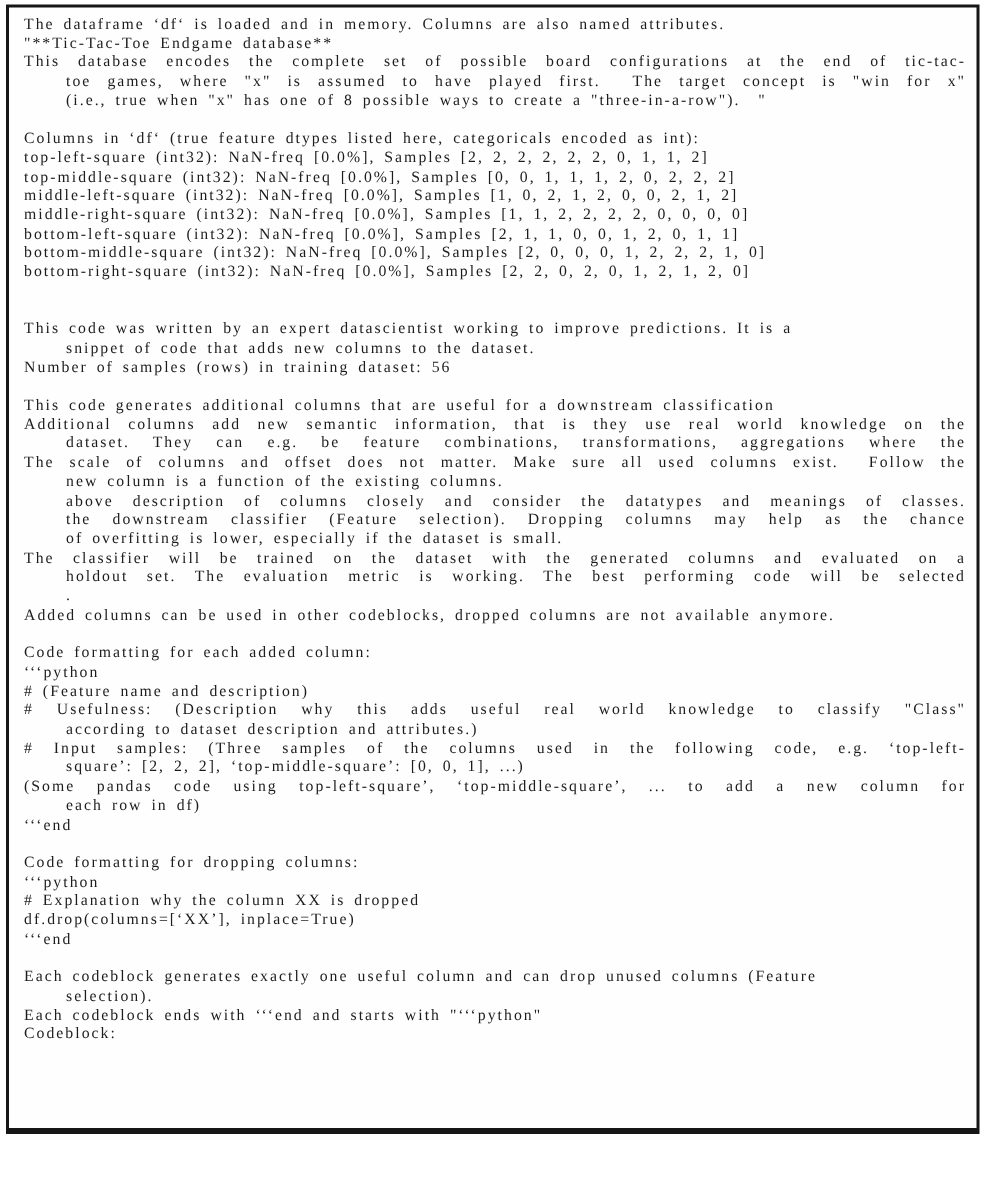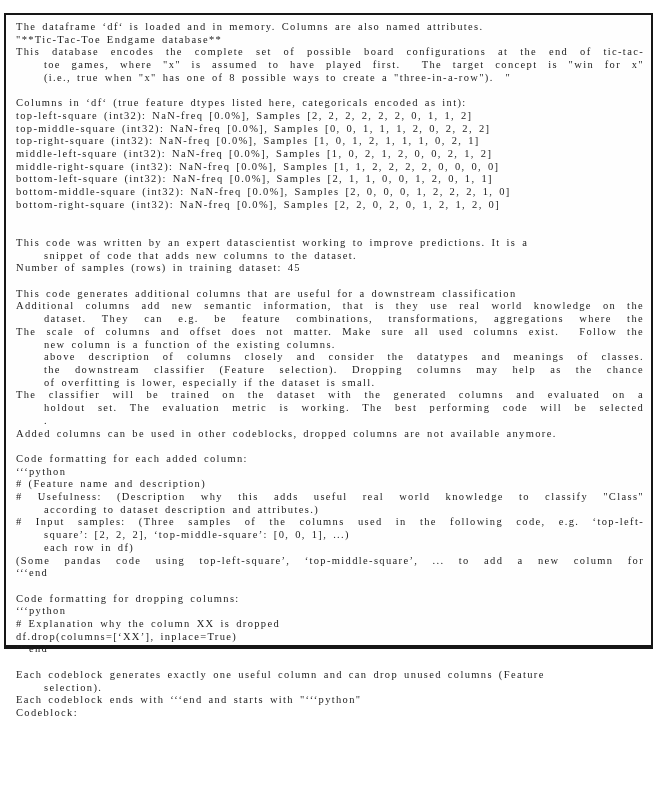--- a/index.html
+++ b/index.html
@@ -2,21 +2,21 @@
 <html><head>
 <meta charset="utf-8">
 <style>
   html,body{margin:0;padding:0;}
   body{
     width:660px;height:789px;overflow:hidden;
     background:#ffffff;
     font-family:"Liberation Serif","DejaVu Serif",serif;
   }
   .frame{
-    position:absolute;left:4px;top:13px;width:649px;height:636px;
+    position:absolute;left:4px;top:3px;width:649px;height:753px;
     box-sizing:border-box;
     border:2px solid #161616;
     border-bottom-width:4px;
     background:#fefefe;
   }
   .content{
     position:absolute;left:10px;top:6px;width:628px;
     font-size:10.5px;
     line-height:12.7px;
     color:#1c1c1c;
@@ -40,31 +40,30 @@
   <div class="content" style="color: rgb(28, 28, 28);">
       <div class="line">The dataframe ‘df‘ is loaded and in memory. Columns are also named attributes.</div>
       <div class="line">"**Tic-Tac-Toe Endgame database**</div>
       <div class="line justify">This database encodes the complete set of possible board configurations at the end of tic-tac-</div>
       <div class="line indent justify">toe games, where "x" is assumed to have played first.  The target concept is "win for x"</div>
       <div class="line indent">(i.e., true when "x" has one of 8 possible ways to create a "three-in-a-row").  "</div>
       <div class="line">&nbsp;</div>
       <div class="line">Columns in ‘df‘ (true feature dtypes listed here, categoricals encoded as int):</div>
       <div class="line">top-left-square (int32): NaN-freq [0.0%], Samples [2, 2, 2, 2, 2, 2, 0, 1, 1, 2]</div>
       <div class="line">top-middle-square (int32): NaN-freq [0.0%], Samples [0, 0, 1, 1, 1, 2, 0, 2, 2, 2]</div>
-      <div class="line">top-right-square (int32): NaN-freq [0.0%], Samples [1, 0, 1, 2, 1, 1, 1, 0, 2, 1]</div>
       <div class="line">middle-left-square (int32): NaN-freq [0.0%], Samples [1, 0, 2, 1, 2, 0, 0, 2, 1, 2]</div>
       <div class="line">middle-right-square (int32): NaN-freq [0.0%], Samples [1, 1, 2, 2, 2, 2, 0, 0, 0, 0]</div>
       <div class="line">bottom-left-square (int32): NaN-freq [0.0%], Samples [2, 1, 1, 0, 0, 1, 2, 0, 1, 1]</div>
       <div class="line">bottom-middle-square (int32): NaN-freq [0.0%], Samples [2, 0, 0, 0, 1, 2, 2, 2, 1, 0]</div>
       <div class="line">bottom-right-square (int32): NaN-freq [0.0%], Samples [2, 2, 0, 2, 0, 1, 2, 1, 2, 0]</div>
       <div class="line">&nbsp;</div>
       <div class="line">&nbsp;</div>
       <div class="line">This code was written by an expert datascientist working to improve predictions. It is a</div>
       <div class="line indent">snippet of code that adds new columns to the dataset.</div>
-      <div class="line">Number of samples (rows) in training dataset: 45</div>
+      <div class="line">Number of samples (rows) in training dataset: 56</div>
       <div class="line">&nbsp;</div>
       <div class="line">This code generates additional columns that are useful for a downstream classification</div>
       <div class="line justify">Additional columns add new semantic information, that is they use real world knowledge on the</div>
       <div class="line indent justify">dataset. They can e.g. be feature combinations, transformations, aggregations where the</div>
       <div class="line justify">The scale of columns and offset does not matter. Make sure all used columns exist.  Follow the</div>
       <div class="line indent">new column is a function of the existing columns.</div>
       <div class="line indent justify">above description of columns closely and consider the datatypes and meanings of classes.</div>
       <div class="line indent justify">the downstream classifier (Feature selection). Dropping columns may help as the chance</div>
       <div class="line indent">of overfitting is lower, especially if the dataset is small.</div>
       <div class="line justify">The classifier will be trained on the dataset with the generated columns and evaluated on a</div>
@@ -72,22 +71,22 @@
       <div class="line indent">.</div>
       <div class="line">Added columns can be used in other codeblocks, dropped columns are not available anymore.</div>
       <div class="line">&nbsp;</div>
       <div class="line">Code formatting for each added column:</div>
       <div class="line">‘‘‘python</div>
       <div class="line"># (Feature name and description)</div>
       <div class="line justify"># Usefulness: (Description why this adds useful real world knowledge to classify "Class"</div>
       <div class="line indent">according to dataset description and attributes.)</div>
       <div class="line justify"># Input samples: (Three samples of the columns used in the following code, e.g. ‘top-left-</div>
       <div class="line indent">square’: [2, 2, 2], ‘top-middle-square’: [0, 0, 1], ...)</div>
+      <div class="line justify">(Some pandas code using top-left-square’, ‘top-middle-square’, ... to add a new column for</div>
       <div class="line indent">each row in df)</div>
-      <div class="line justify">(Some pandas code using top-left-square’, ‘top-middle-square’, ... to add a new column for</div>
       <div class="line">‘‘‘end</div>
       <div class="line">&nbsp;</div>
       <div class="line">Code formatting for dropping columns:</div>
       <div class="line">‘‘‘python</div>
       <div class="line"># Explanation why the column XX is dropped</div>
       <div class="line">df.drop(columns=[‘XX’], inplace=True)</div>
       <div class="line">‘‘‘end</div>
       <div class="line">&nbsp;</div>
       <div class="line">Each codeblock generates exactly one useful column and can drop unused columns (Feature</div>
       <div class="line indent">selection).</div>

